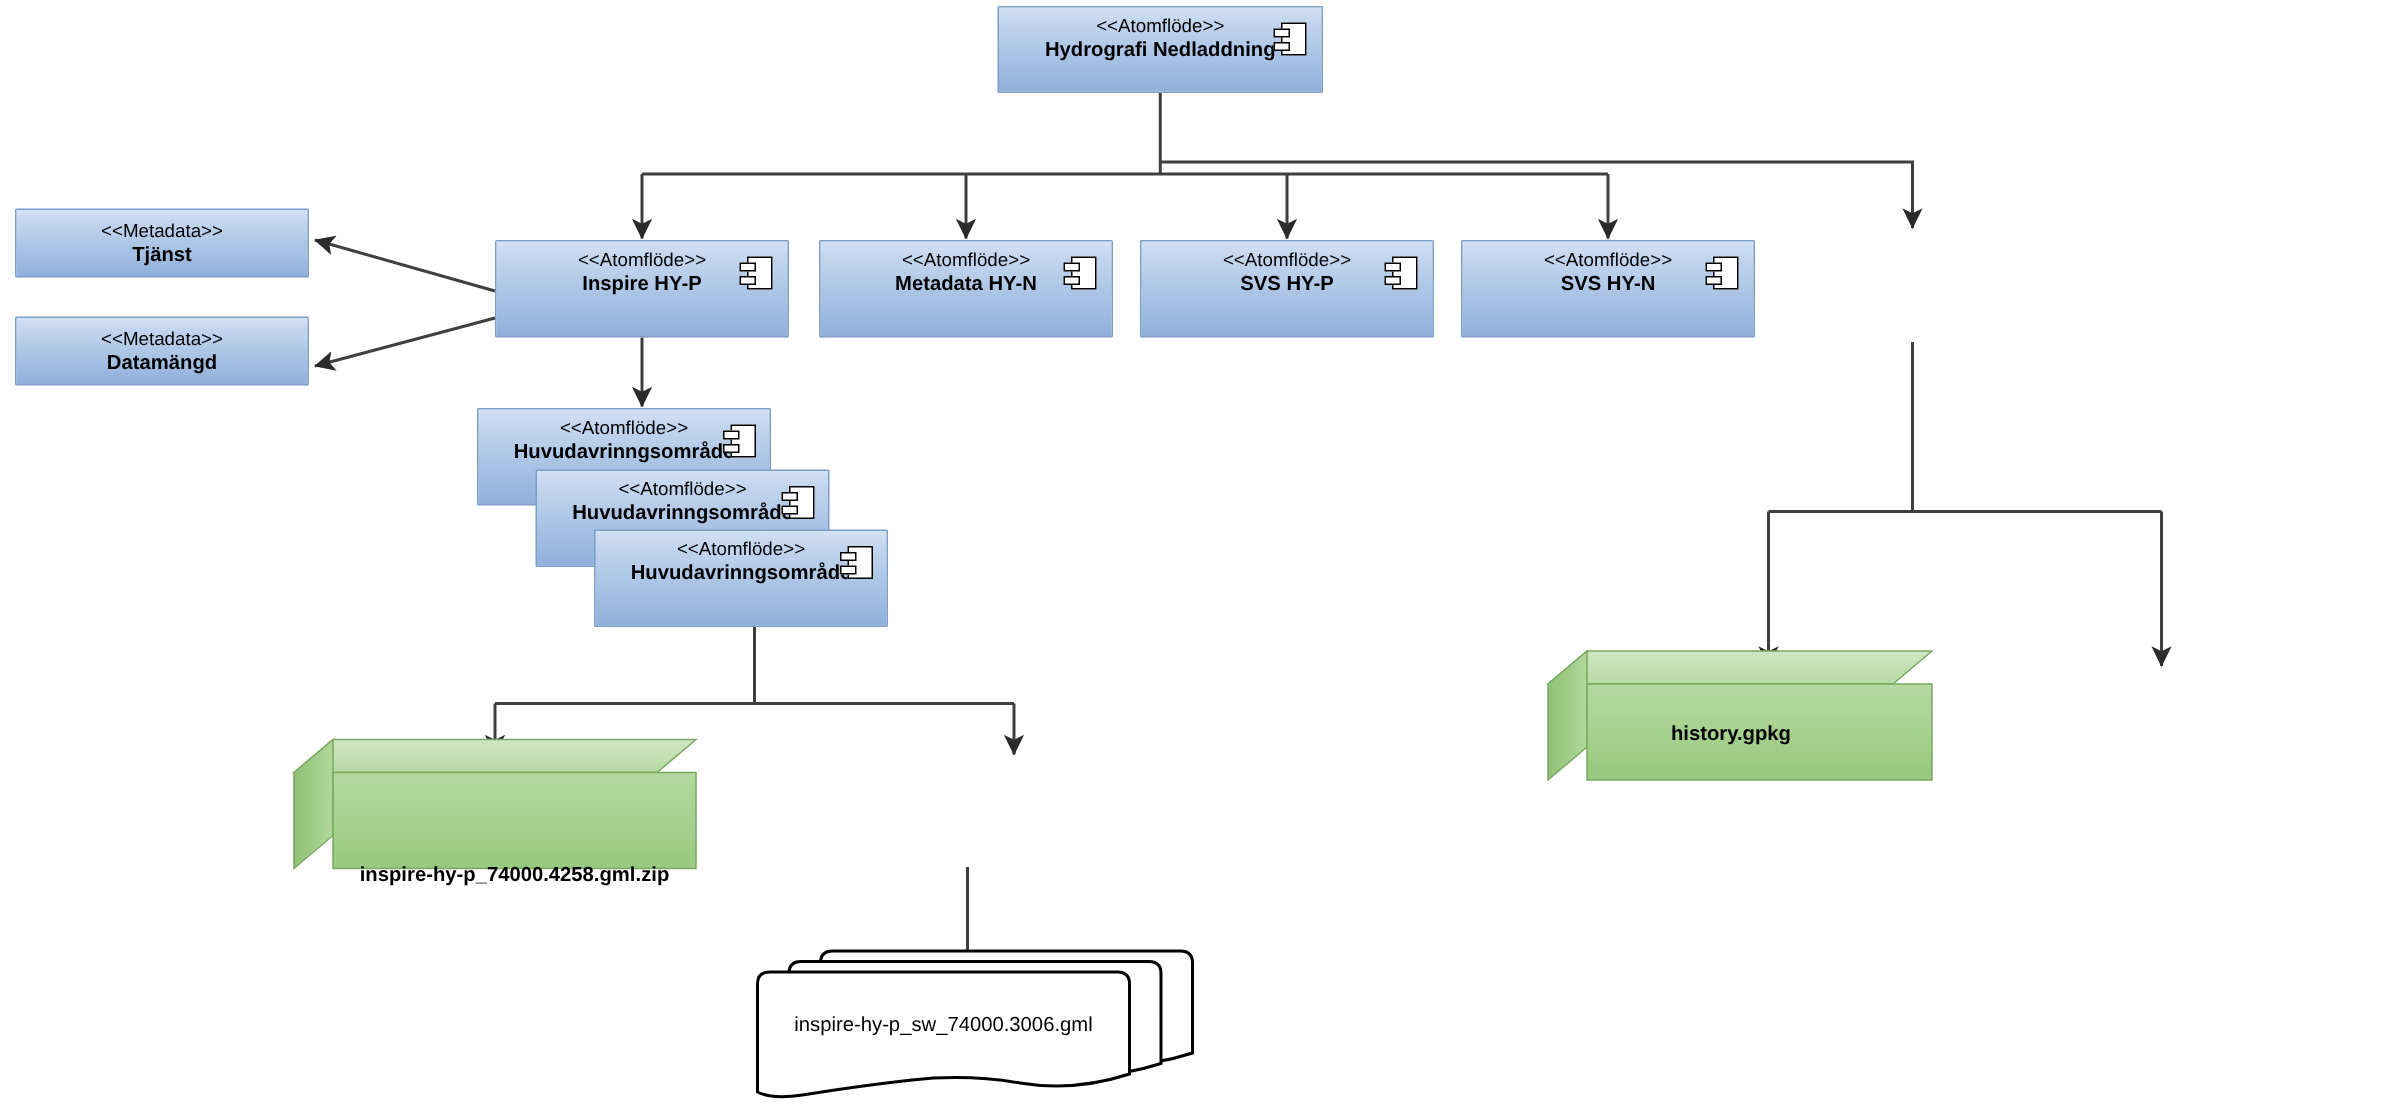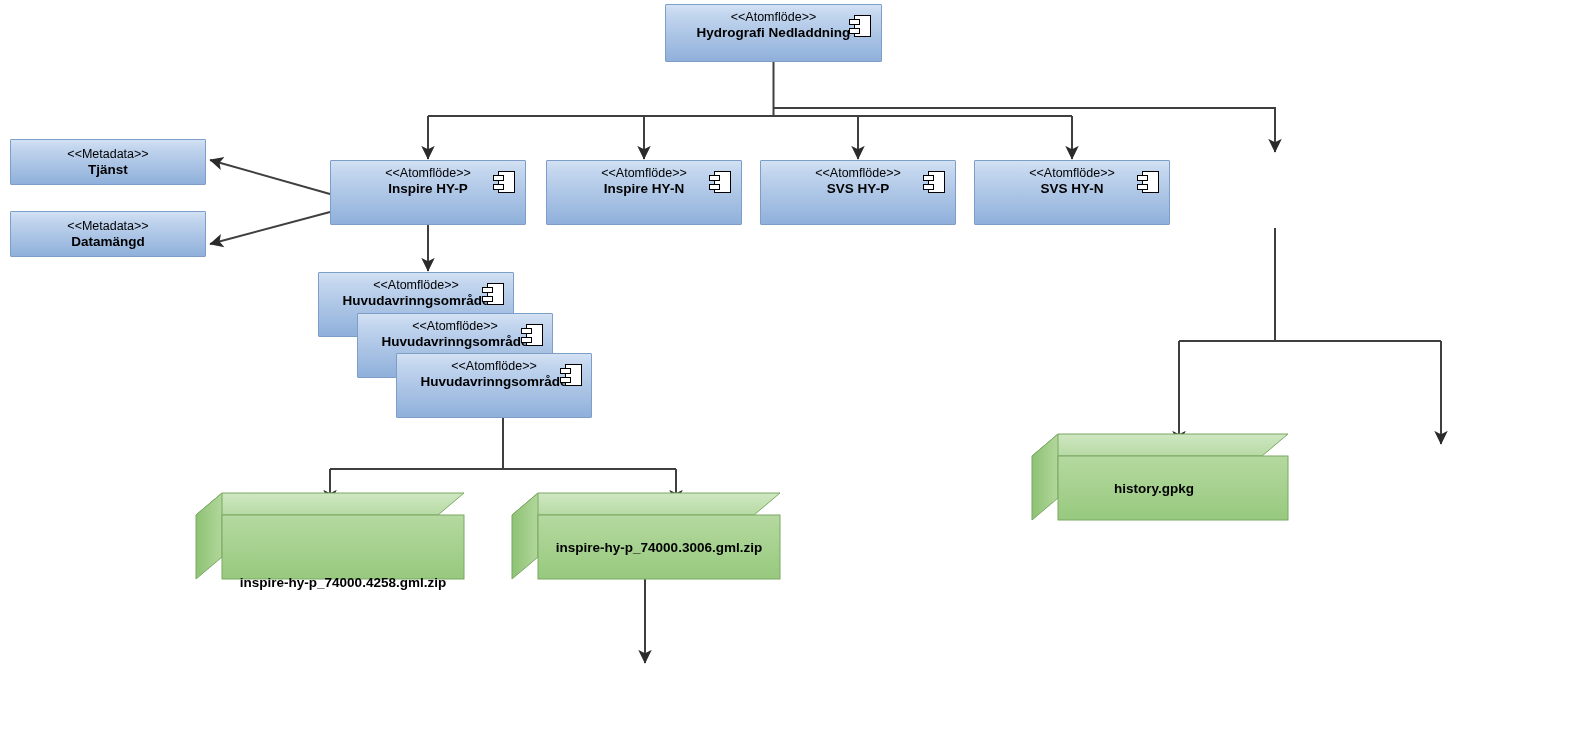--- a/index.html
+++ b/index.html
@@ -182,21 +182,21 @@
     <span class="nodename">Inspire HY-P</span>
     <span class="comp-icon" style="right:10px; top:10px;">
       <span class="body"></span>
       <span class="tab t1"></span>
       <span class="tab t2"></span>
     </span>
   </div>
 
   <div class="node-box" style="left:546px; top:160px; width:196px; height:65px;">
     <span class="stereo">&lt;&lt;Atomflöde&gt;&gt;</span>
-    <span class="nodename">Inspire HY-N</span>
+    <span class="nodename">Metadata HY-N</span>
     <span class="comp-icon" style="right:10px; top:10px;">
       <span class="body"></span>
       <span class="tab t1"></span>
       <span class="tab t2"></span>
     </span>
   </div>
 
   <div class="node-box" style="left:760px; top:160px; width:196px; height:65px;">
     <span class="stereo">&lt;&lt;Atomflöde&gt;&gt;</span>
     <span class="nodename">SVS HY-P</span>
@@ -264,33 +264,42 @@
           <stop offset="1" stop-color="#b7daa4"></stop>
         </linearGradient>
       </defs>
       <polygon points="0,22 26,0 268,0 242,22" fill="url(#gTop1)" stroke="#7aa862" stroke-width="1"></polygon>
       <polygon points="0,22 26,0 26,64 0,86" fill="url(#gSide1)" stroke="#7aa862" stroke-width="1"></polygon>
       <rect x="26" y="0" width="242" height="64" fill="url(#gFront1)" stroke="#7aa862" stroke-width="1" transform="translate(0,22)"></rect>
     </svg>
     <span class="lbl" style="left:26px; width:242px; top:47px;margin-top:35px;">inspire-hy-p_74000.4258.gml.zip</span>
   </div>
 
-  <div class="box3d" style="left:512px; top:493px; width:268px; height:86px;">
-    <svg width="268" height="86" viewBox="0 0 268 86" xmlns="http://www.w3.org/2000/svg">
-      <polygon points="0,22 26,0 268,0 242,22" fill="url(#gTop1)" stroke="#7aa862" stroke-width="1"></polygon>
-      <polygon points="0,22 26,0 26,64 0,86" fill="url(#gSide1)" stroke="#7aa862" stroke-width="1"></polygon>
-      <rect x="26" y="22" width="242" height="64" fill="url(#gFront1)" stroke="#7aa862" stroke-width="1"></rect>
-    </svg>
-    <span class="lbl" style="left:26px; width:242px; top:47px;">inspire-hy-p_74000.3006.gml.zip</span>
-  </div>
 
   <div class="box3d" style="left:1032px; top:434px; width:256px; height:86px;">
     <svg width="256" height="86" viewBox="0 0 256 86" xmlns="http://www.w3.org/2000/svg">
       <polygon points="0,22 26,0 256,0 230,22" fill="url(#gTop1)" stroke="#7aa862" stroke-width="1"></polygon>
       <polygon points="0,22 26,0 26,64 0,86" fill="url(#gSide1)" stroke="#7aa862" stroke-width="1"></polygon>
       <rect x="26" y="22" width="230" height="64" fill="url(#gFront1)" stroke="#7aa862" stroke-width="1"></rect>
     </svg>
     <span class="lbl" style="left:26px; width:192px; top:47px;">history.gpkg</span>
   </div>
 
 
+  <div class="docstack" style="left:505px; top:628px; width:290px; height:96px;">
+    <svg width="290" height="96" viewBox="0 0 290 96" xmlns="http://www.w3.org/2000/svg">
+
+      <path d="M 42 14 Q 42 6 50 6 L 282 6 Q 290 6 290 14 L 290 74
+               Q 253 86 217 80 Q 181 74 145 78 Q 109 82 72 88
+               Q 52 91 42 86 Z" fill="#ffffff" stroke="#000000" stroke-width="2"></path>
+
+      <path d="M 21 21 Q 21 13 29 13 L 261 13 Q 269 13 269 21 L 269 81
+               Q 232 93 196 87 Q 160 81 124 85 Q 88 89 51 95
+               Q 31 98 21 93 Z" fill="#ffffff" stroke="#000000" stroke-width="2"></path>
+
+      <path d="M 0 28 Q 0 20 8 20 L 240 20 Q 248 20 248 28 L 248 88
+               Q 211 100 175 94 Q 139 88 103 92 Q 67 96 30 102
+               Q 10 105 0 100 Z" fill="#ffffff" stroke="#000000" stroke-width="2"></path>
+    </svg>
+    <span class="lbl" style="left:0px; width:248px; top:47px;">inspire-hy-p_sw_74000.3006.gml</span>
+  </div>
 
 </div>
 
 </body></html>

